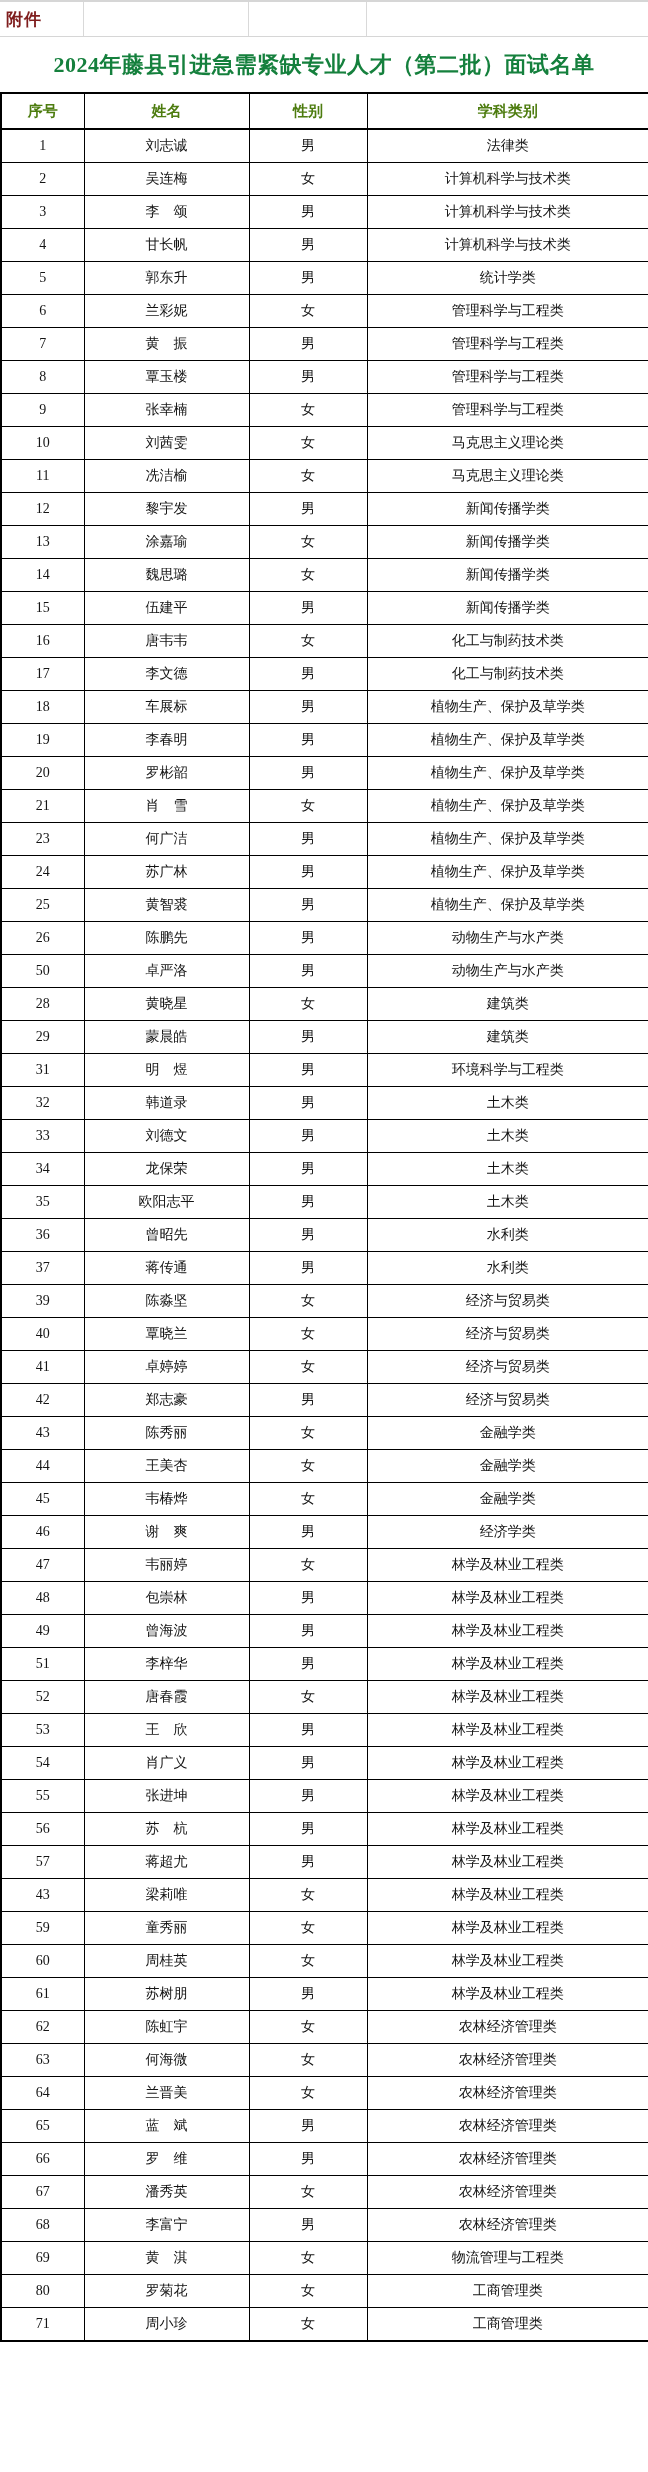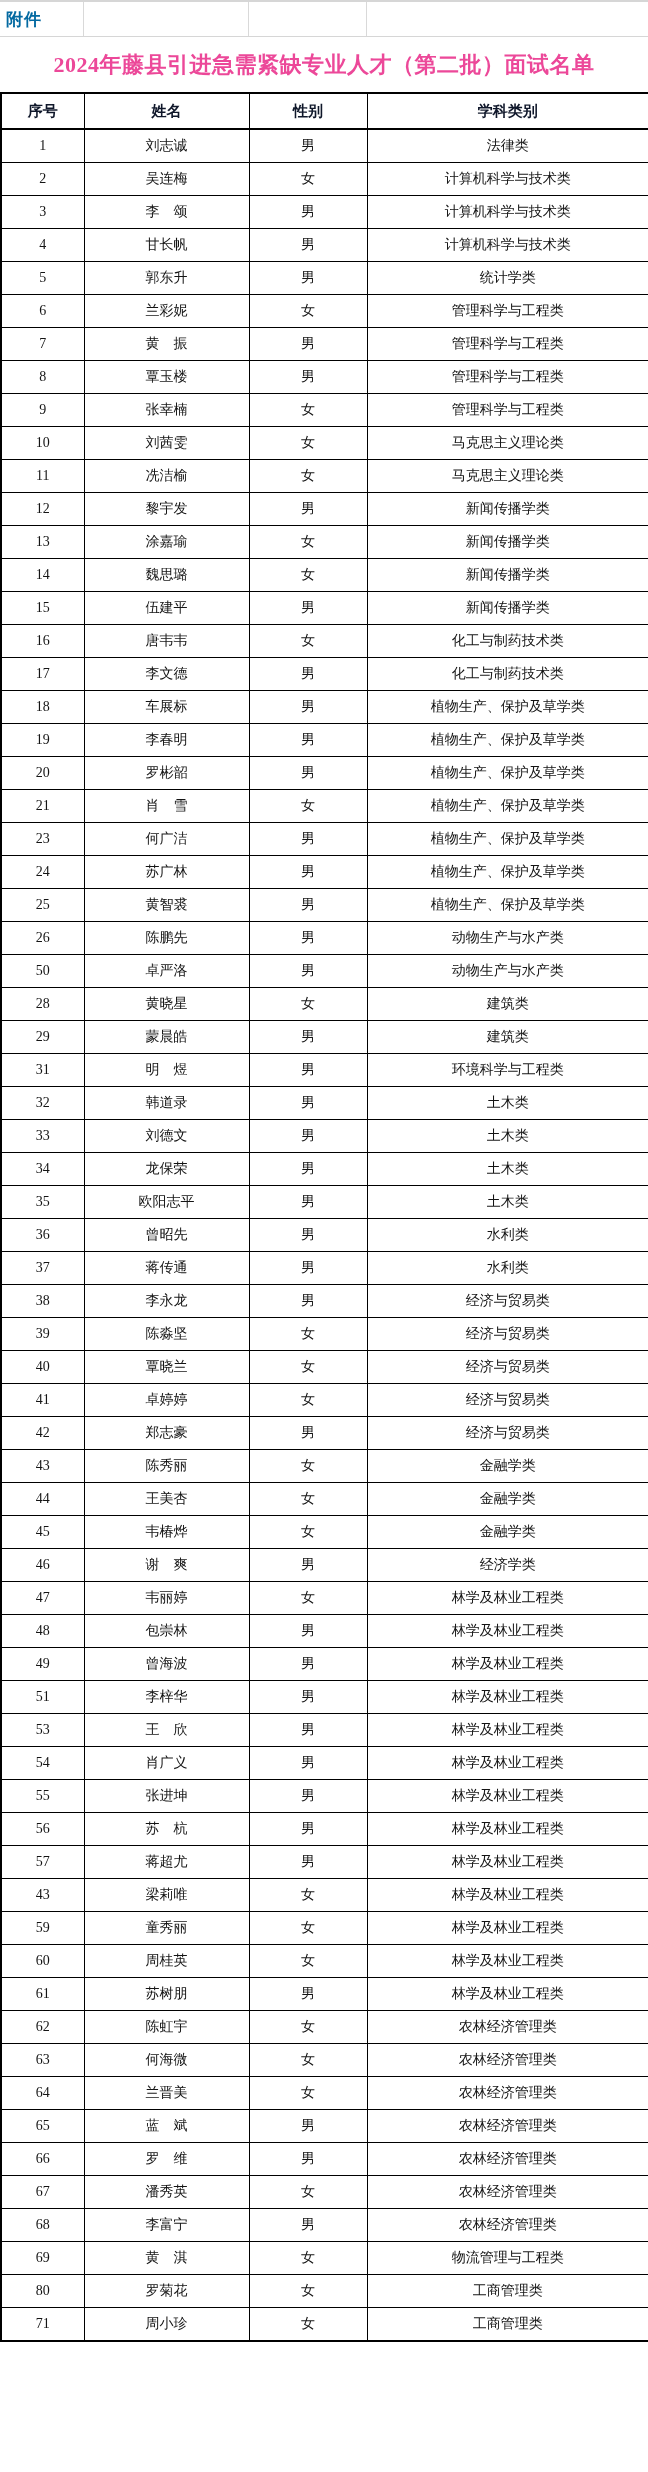--- a/index.html
+++ b/index.html
@@ -35,34 +35,34 @@
   .vline.v2 { left: 248px; }
   .vline.v3 { left: 366px; }
   .attachment-label {
     position: absolute;
     left: 6px;
     top: 50%;
     transform: translateY(-50%);
     font-size: 17px;
     font-weight: bold;
     font-family: "Liberation Sans", "DejaVu Sans", sans-serif;
-    color: #0369a1;
+    color: #7f1d1d;
     letter-spacing: 1px;
   }
   .title-wrap {
     height: 55px;
     display: flex;
     align-items: center;
     justify-content: center;
   }
   .doc-title {
     margin: 0;
     font-size: 22px;
     font-weight: bold;
-    color: #ec4899;
+    color: #15803d;
     letter-spacing: 0.5px;
     white-space: nowrap;
   }
   table.roster {
     width: 648px;
     border-collapse: collapse;
     table-layout: fixed;
     border: 2px solid #000;
   }
   table.roster th,
@@ -72,21 +72,21 @@
     vertical-align: middle;
     padding: 0;
     overflow: hidden;
     white-space: nowrap;
   }
   table.roster thead th {
     height: 34px;
     font-size: 15px;
     font-weight: bold;
     border-bottom: 2px solid #000;
-    color: #0f172a;
+    color: #4d7c0f;
   }
   table.roster tbody td {
     height: 32px;
     font-size: 14px;
     color: #141414;
   }
   col.c0 { width: 83px; }
   col.c1 { width: 165px; }
   col.c2 { width: 118px; }
   col.c3 { width: 282px; }
@@ -327,26 +327,20 @@
           <td>男</td>
           <td>水利类</td>
         </tr>
         <tr>
           <td>37</td>
           <td>蒋传通</td>
           <td>男</td>
           <td>水利类</td>
         </tr>
         <tr>
-          <td>38</td>
-          <td>李永龙</td>
-          <td>男</td>
-          <td>经济与贸易类</td>
-        </tr>
-        <tr>
           <td>39</td>
           <td>陈淼坚</td>
           <td>女</td>
           <td>经济与贸易类</td>
         </tr>
         <tr>
           <td>40</td>
           <td>覃晓兰</td>
           <td>女</td>
           <td>经济与贸易类</td>
@@ -402,20 +396,26 @@
         <tr>
           <td>49</td>
           <td>曾海波</td>
           <td>男</td>
           <td>林学及林业工程类</td>
         </tr>
         <tr>
           <td>51</td>
           <td>李梓华</td>
           <td>男</td>
+          <td>林学及林业工程类</td>
+        </tr>
+        <tr>
+          <td>52</td>
+          <td>唐春霞</td>
+          <td>女</td>
           <td>林学及林业工程类</td>
         </tr>
         <tr>
           <td>53</td>
           <td>王　欣</td>
           <td>男</td>
           <td>林学及林业工程类</td>
         </tr>
         <tr>
           <td>54</td>

